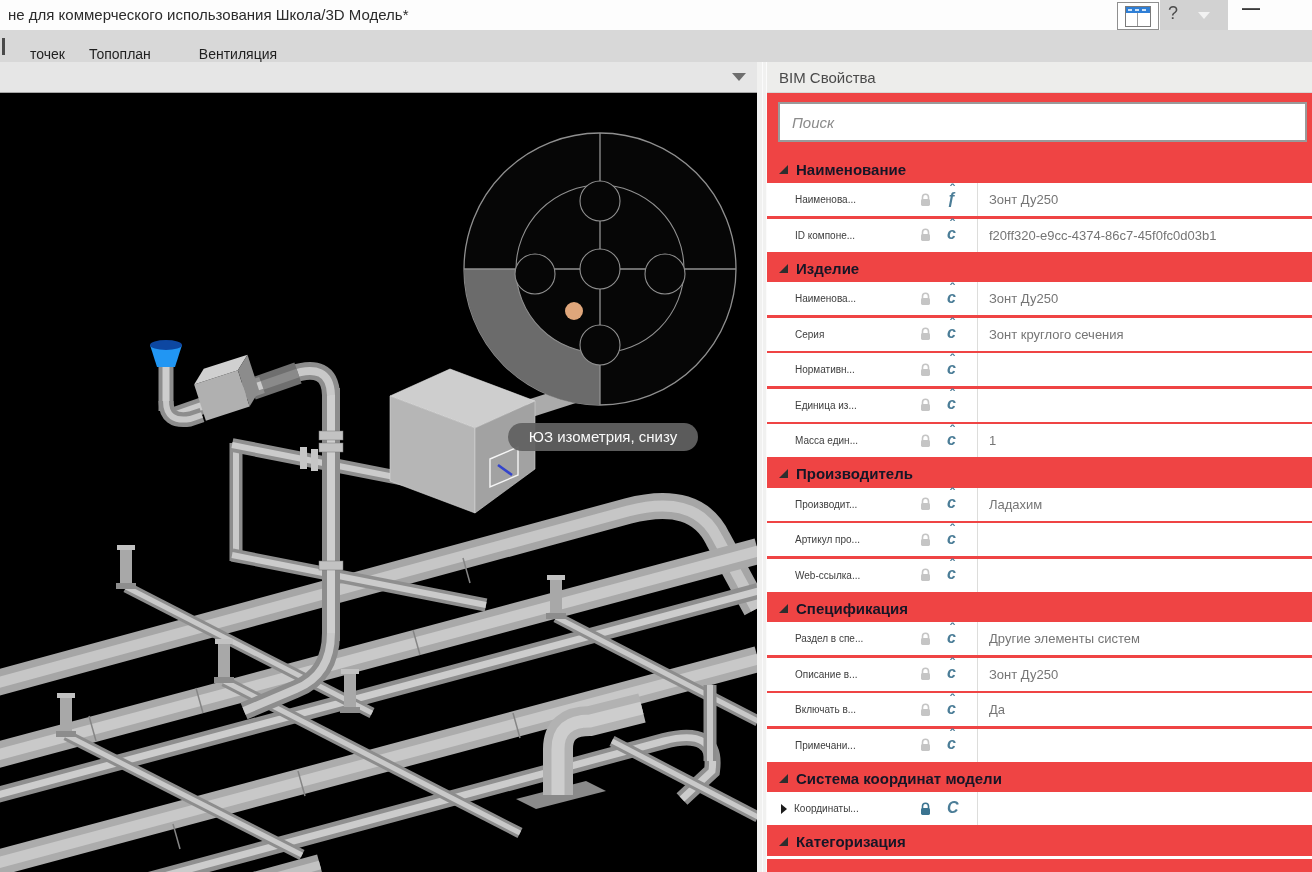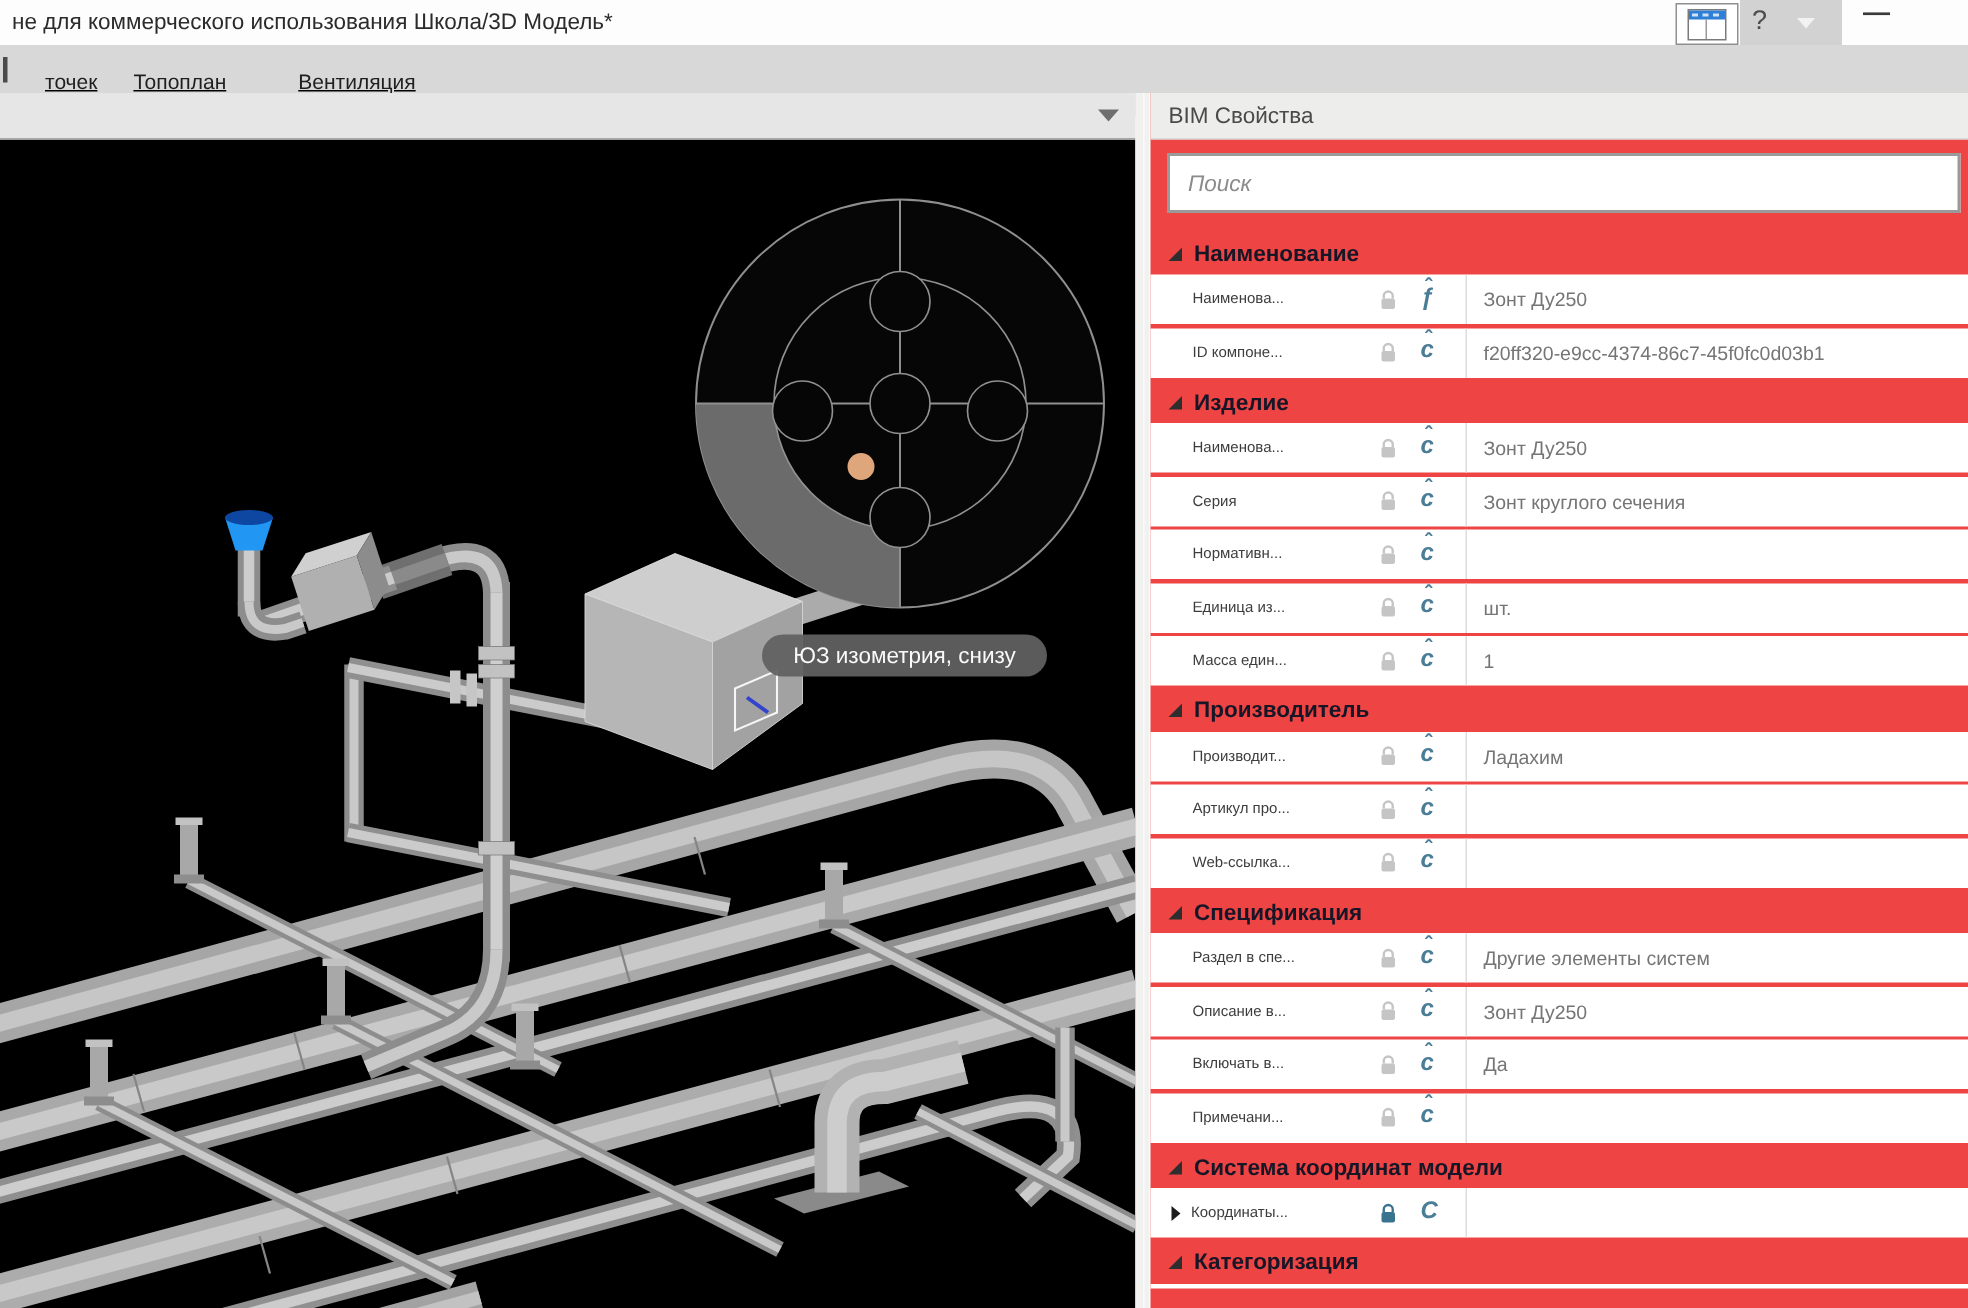--- a/index.html
+++ b/index.html
@@ -11,29 +11,29 @@
     border:1px solid #8f8f8f;display:flex;align-items:center;justify-content:center;}
   .layout-ic{width:24px;height:19px;border:1px solid #7a7a7a;position:relative;background:#fff;}
   .layout-ic .bar{position:absolute;left:0;top:0;right:0;height:6px;background:#2f7fd6;}
   .layout-ic .bar i{position:absolute;top:2px;width:4px;height:2px;background:#cfe3f7;display:block;}
   .layout-ic .v{position:absolute;left:11px;top:6px;bottom:0;width:1px;background:#9a9a9a;}
   .help-q{position:absolute;left:1168px;top:3px;font-size:18px;color:#4c4c4c;}
   .caret-down{position:absolute;left:1198px;top:12px;width:0;height:0;
     border-left:6px solid transparent;border-right:6px solid transparent;border-top:7px solid #f2f2f2;}
   .minimize{position:absolute;left:1242px;top:-2px;font-size:18px;color:#3a3a3a;font-weight:bold;}
   .tabbar{position:absolute;left:0;top:30px;width:1312px;height:48px;background:#d8d8d8;
-    display:flex;align-items:center;text-decoration:underline;}
+    display:flex;align-items:center;}
   .tab-sliver{position:absolute;left:2px;top:8px;width:3px;height:17px;background:#4a4a4a;}
   .tab{font-size:14px;color:#1f1f1f;white-space:nowrap;cursor:default;}
   .tab.t1{margin-left:30px;}.tab.t2{margin-left:24px;}.tab.t3{margin-left:48px;}
   .vp-toolbar{position:absolute;left:0;top:62px;width:757px;height:30px;background:#e6e6e6;
     border-bottom:1px solid #a6a6a6;}
   .vp-dd{position:absolute;right:11px;top:11px;width:0;height:0;
     border-left:7px solid transparent;border-right:7px solid transparent;border-top:8px solid #6e6e6e;}
-  .viewport{position:absolute;left:0;top:93px;width:757px;height:779px;background:#e5e5e5;}
+  .viewport{position:absolute;left:0;top:93px;width:757px;height:779px;background:#f97316;}
   .splitter{position:absolute;left:757px;top:62px;width:9px;height:810px;background:#f1f1f0;}
   .splitter .line{position:absolute;left:5px;top:0;bottom:0;width:1px;background:#fbfbfb;}
   .panel{position:absolute;left:766px;top:62px;width:546px;height:810px;background:#ef4444;
     border-left:1px solid #fbfbfb;}
   .panel-header{height:30px;background:#ededeb;border-bottom:1px solid #d8d8d6;
     display:flex;align-items:center;}
   .panel-header span{margin-left:12px;font-size:15px;color:#4a4a4a;}
   .search-wrap{padding:9px 4px 0 11px;}
   .search-input{width:529px;height:40px;border:2px solid #9a9a9a;background:#fff;
     font-family:"Liberation Sans",sans-serif;font-size:15px;font-style:italic;color:#444;
@@ -332,21 +332,20 @@
           <span class="pg-label">Единица из...</span>
           <span class="pg-lock">
             <svg width="13" height="14" viewBox="0 0 13 14">
               <path d="M3.5 6V4.3a3 3 0 0 1 6 0V6" fill="none" stroke="currentColor" stroke-width="1.6"></path>
               <rect x="2" y="6" width="9" height="7" rx="1.4" fill="currentColor"></rect>
             </svg>
           </span>
           <span class="pg-ticon"><span class="hat">ˆ</span><span class="gl">c</span></span>
         </div>
         <div class="pg-divider"></div>
-        <div class="pg-value">шт.</div>
       </div>
       <div class="pg-row">
         <div class="pg-labelcell">
           <span class="pg-label">Масса един...</span>
           <span class="pg-lock">
             <svg width="13" height="14" viewBox="0 0 13 14">
               <path d="M3.5 6V4.3a3 3 0 0 1 6 0V6" fill="none" stroke="currentColor" stroke-width="1.6"></path>
               <rect x="2" y="6" width="9" height="7" rx="1.4" fill="currentColor"></rect>
             </svg>
           </span>

